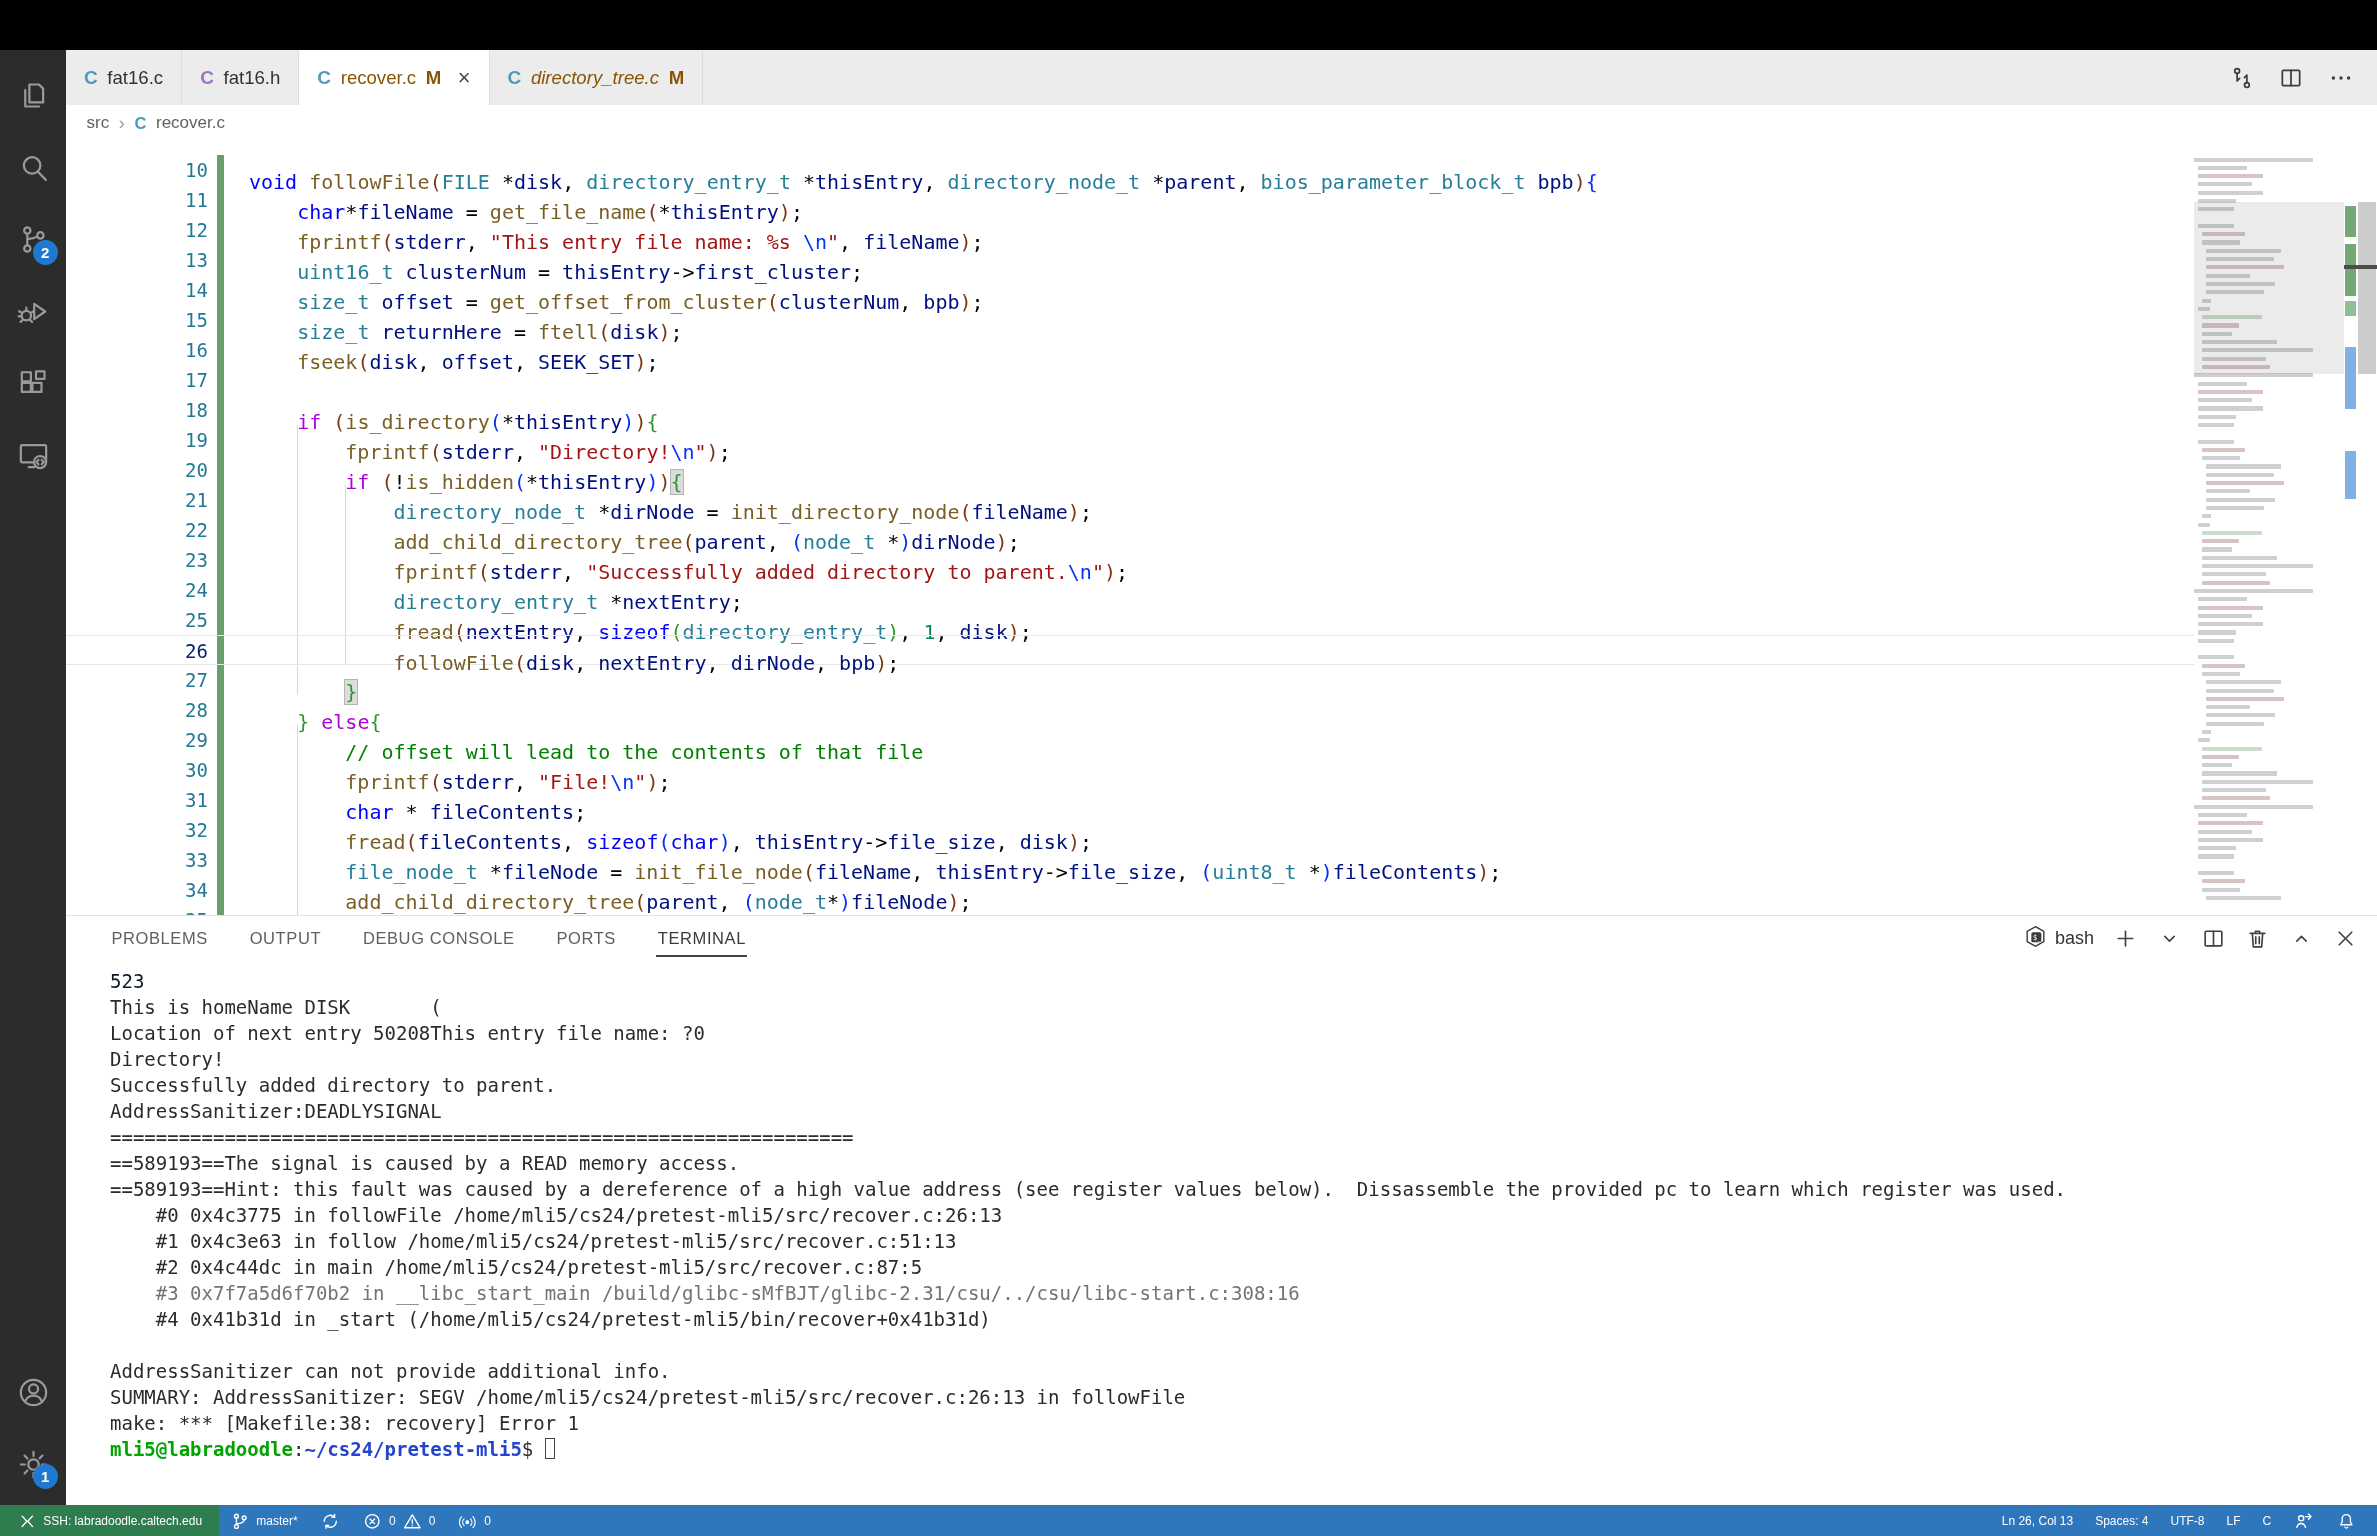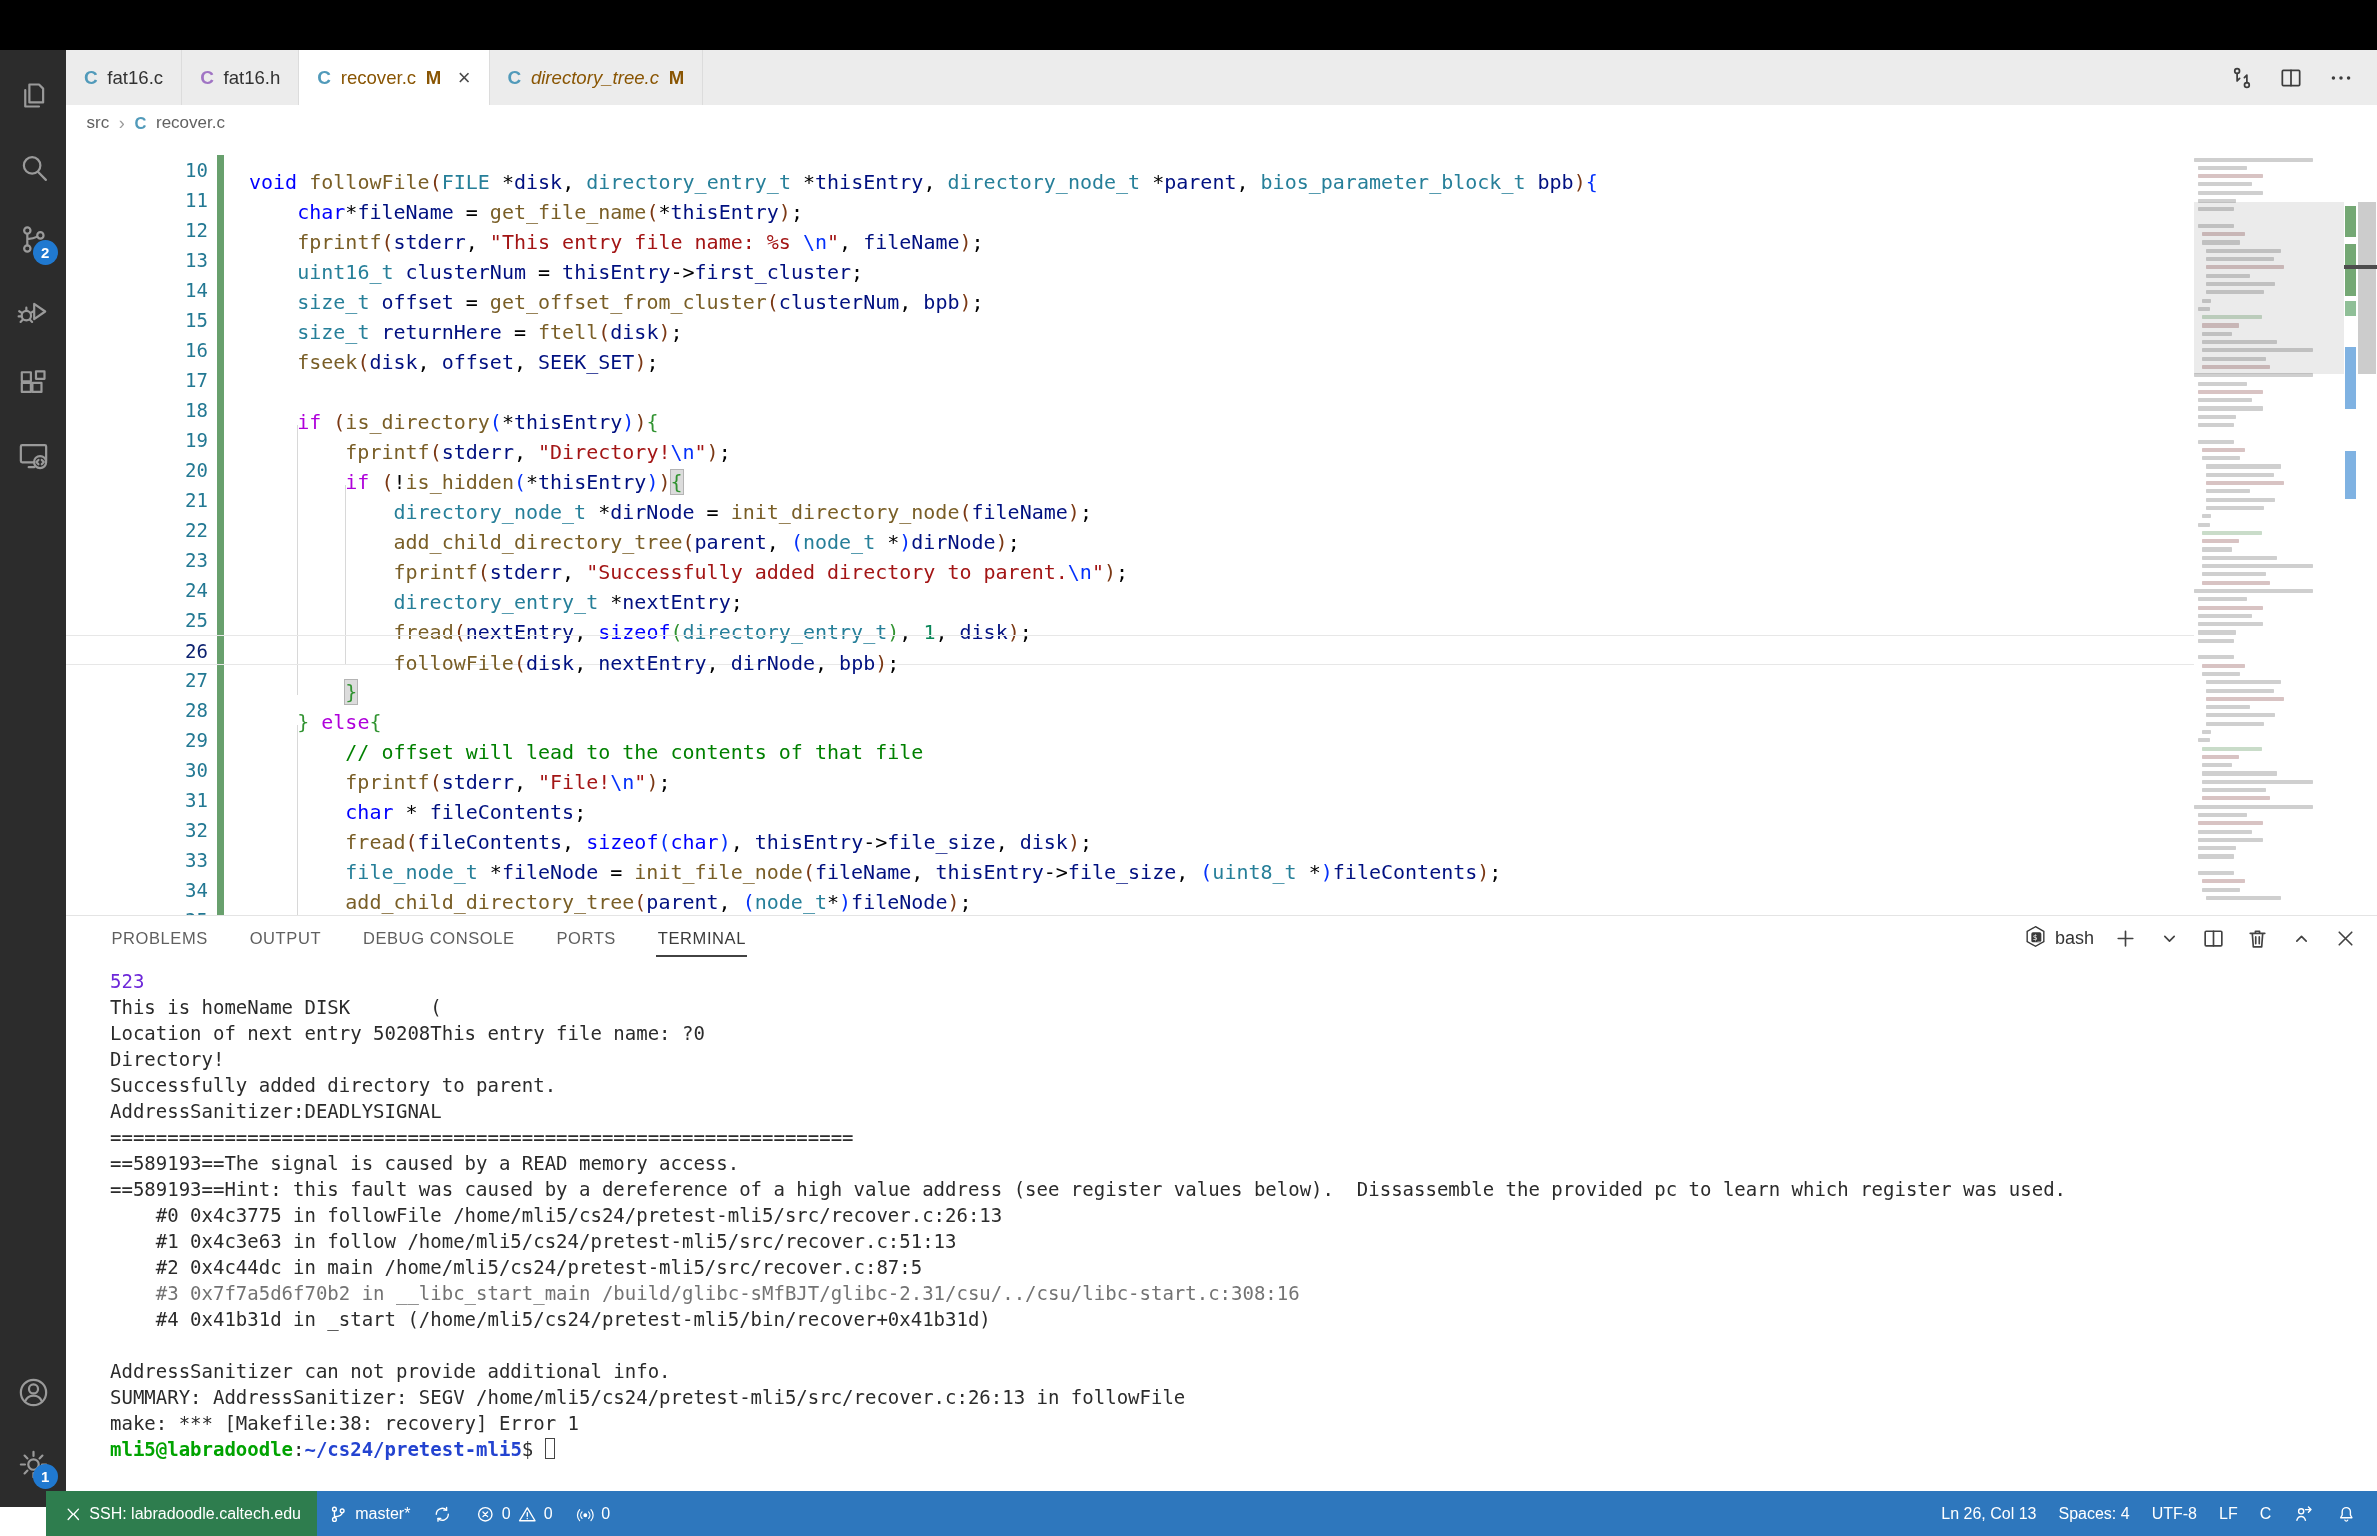--- a/index.html
+++ b/index.html
@@ -66,21 +66,21 @@
   .ptool { cursor:pointer; display:flex; }
 
   .term { flex:1; padding:6.9px 0 0 44px; font-family:"DejaVu Sans Mono", monospace; font-size:19px; color:#2b2b2b; overflow:hidden; }
   .tline { height:26px; line-height:26px; white-space:pre; }
   .t-rb { color:#cd3131; font-weight:bold; }
   .t-g { color:#00a300; font-weight:bold; }
   .t-b { color:#2343d0; font-weight:bold; }
   .cursorbox { display:inline-block; width:10.3px; height:20.6px; border:1.4px solid #444; vertical-align:-2.8px; }
 
   
-  .status { position:absolute; left:0; right:0; bottom:0; height:46px; background:#2e77bd; color:#fff; display:flex; align-items:stretch; font-size:16px;margin-left:46px; }
+  .status { position:absolute; left:0; right:0; bottom:0; height:32px; background:#2e77bd; color:#fff; display:flex; align-items:stretch; font-size:12px; }
   .st-item { display:flex; align-items:center; gap:6.2px; padding:0 11px; cursor:pointer; }
   .st-remote { background:#2e7d4e; padding:0 16.5px; }
   .status svg { width:20.6px; height:20.6px; }
   .st-right { margin-left:auto; display:flex; align-items:stretch; padding-right:9.6px; }
 </style>
 </head>
 <body>
 
 <div class="top-strip"></div>
 
@@ -706,21 +706,21 @@
             </span>
             <span class="ptool">
               <svg viewBox="0 0 24 24" fill="none" stroke="currentColor" stroke-width="1.6" stroke-linecap="round" stroke-linejoin="round">
                 <path d="M6 6l12 12M18 6L6 18"></path>
               </svg>
             </span>
           </span>
       </div>
     </div>
     <div class="term" id="term">
-        <div class="tline"><span class="t-p" style="color: #6d28d9;">523</span></div>
+        <div class="tline"><span class="t-p" style="color: #0f172a;">523</span></div>
         <div class="tline"><span class="t-p" style="color: rgb(43, 43, 43);">This is homeName DISK       (</span></div>
         <div class="tline"><span class="t-p" style="color: rgb(43, 43, 43);">Location of next entry 50208This entry file name: ?0</span></div>
         <div class="tline"><span class="t-p" style="color: rgb(43, 43, 43);">Directory!</span></div>
         <div class="tline"><span class="t-p" style="color: rgb(43, 43, 43);">Successfully added directory to parent.</span></div>
         <div class="tline"><span class="t-p" style="color: rgb(43, 43, 43);">AddressSanitizer:DEADLYSIGNAL</span></div>
         <div class="tline"><span class="t-p" style="color: rgb(43, 43, 43);">=================================================================</span></div>
         <div class="tline"><span class="t-p" style="color: rgb(43, 43, 43);">==589193==The signal is caused by a READ memory access.</span></div>
         <div class="tline"><span class="t-p" style="color: rgb(43, 43, 43);">==589193==Hint: this fault was caused by a dereference of a high value address (see register values below).  Dissassemble the provided pc to learn which register was used.</span></div>
         <div class="tline"><span class="t-p" style="color: rgb(43, 43, 43);">    #0 0x4c3775 in followFile /home/mli5/cs24/pretest-mli5/src/recover.c:26:13</span></div>
         <div class="tline"><span class="t-p" style="color: rgb(43, 43, 43);">    #1 0x4c3e63 in follow /home/mli5/cs24/pretest-mli5/src/recover.c:51:13</span></div>

